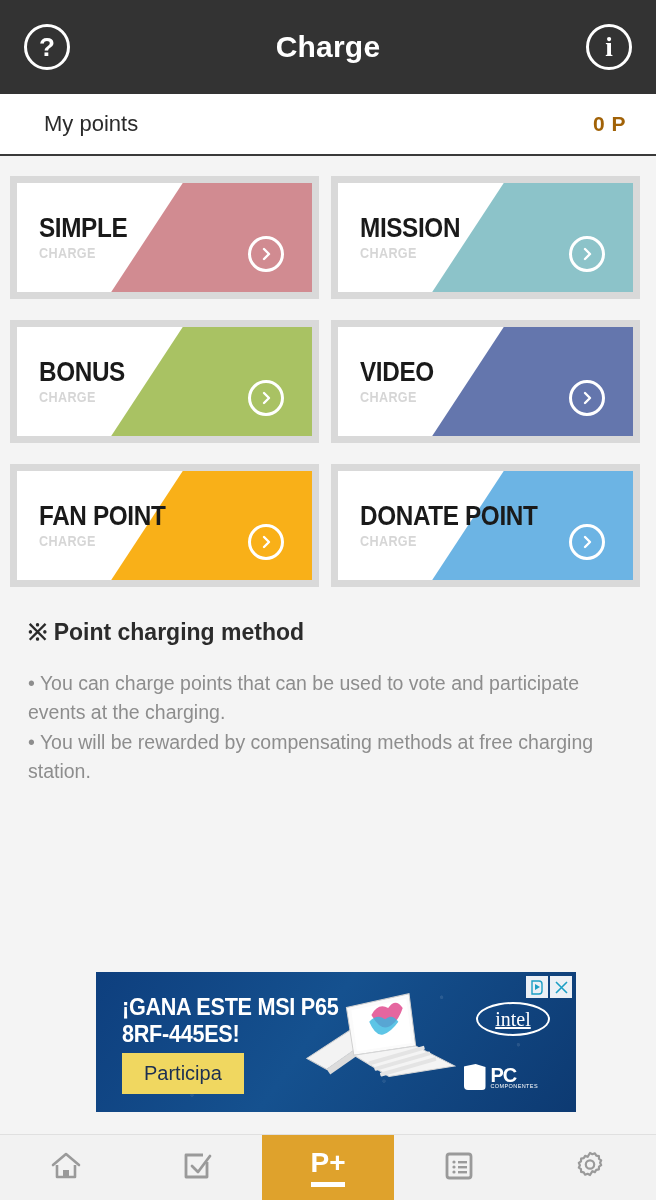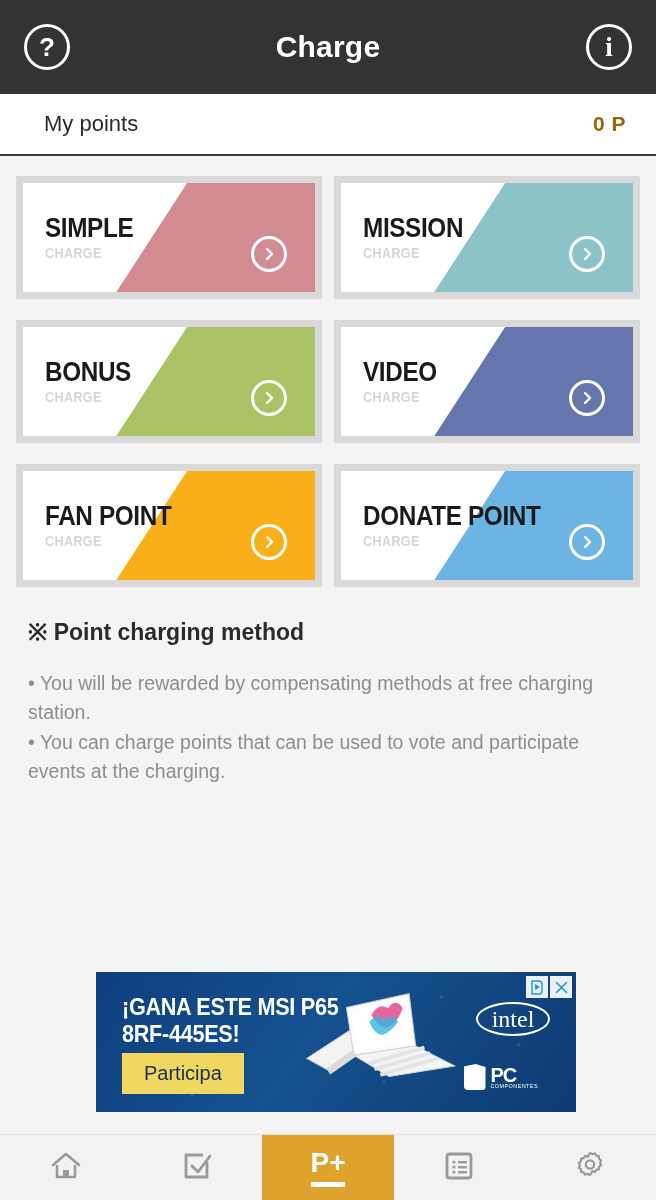--- a/index.html
+++ b/index.html
@@ -69,21 +69,21 @@
   .points-label { font-size: 22px; color: #2b2b2b; margin-left: 14px; }
   .points-value {
     font-size: 21px;
     font-weight: bold;
     color: #a16207;
     letter-spacing: 0.5px;
   }
 
   
   .grid {
-    padding: 20px 16px 0 16px;
+    padding: 20px 16px 0 10px;
     display: grid;
     grid-template-columns: 1fr 1fr;
     gap: 21px 12px;
     flex: 0 0 auto;
   }
 
   .card {
     position: relative;
     height: 123px;
     background: #d9d9d9;
@@ -226,26 +226,27 @@
   }
   .ad-intel {
     position: absolute;
     right: 26px;
     top: 30px;
     width: 74px;
     height: 34px;
     border: 2.5px solid #ffffff;
     border-radius: 50%;
     color: #ffffff;
-    font-size: 24px;
+    font-size: 20px;
     display: flex;
     align-items: center;
     justify-content: center;
     z-index: 3;
     font-family: "Liberation Serif", serif;
+    text-decoration: underline;
   }
   .ad-pc {
     position: absolute;
     right: 38px;
     bottom: 22px;
     z-index: 3;
     display: flex;
     align-items: center;
     gap: 5px;
   }
@@ -411,22 +412,22 @@
             <svg width="14" height="14" viewBox="0 0 14 14">
               <path d="M5 2 L10 7 L5 12" fill="none" stroke="#ffffff" stroke-width="2.4" stroke-linecap="round" stroke-linejoin="round"></path>
             </svg>
           </div>
         </div>
       </div>
     </div>
 
   <div class="info">
     <div class="info-title">※ Point charging method</div>
+    <div class="info-body">• You can charge points that can be used to vote and participate events at the charging.</div>
     <div class="info-body">• You will be rewarded by compensating methods at free charging station.</div>
-    <div class="info-body">• You can charge points that can be used to vote and participate events at the charging.</div>
   </div>
 
   <div class="spacer"></div>
 
   <div class="ad-wrap">
     <div class="ad">
       <div class="ad-mesh"></div>
 
       <svg class="ad-laptops" viewBox="0 0 180 128">
         <g transform="rotate(-16 90 64)">

